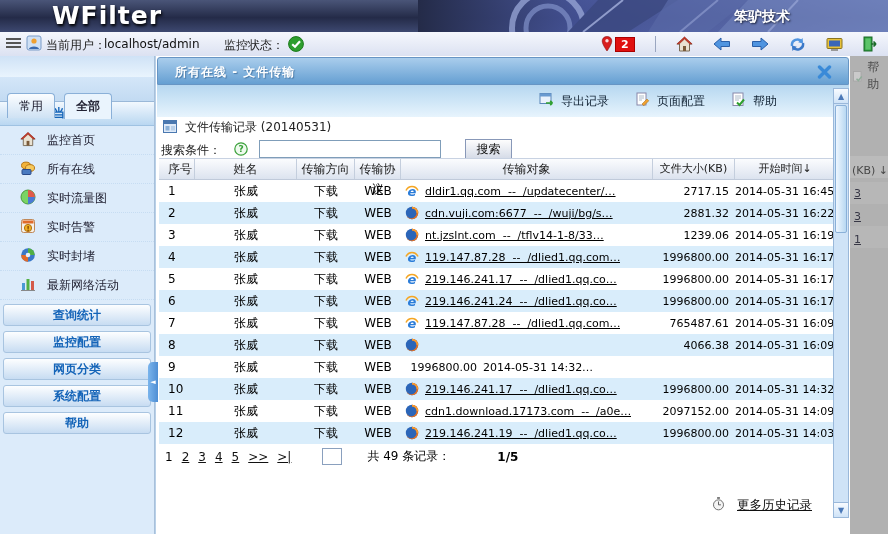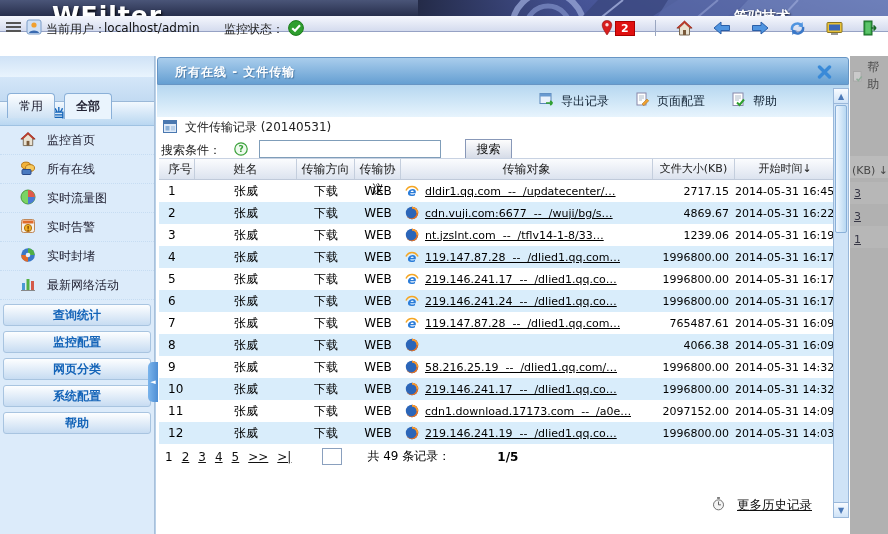--- a/index.html
+++ b/index.html
@@ -10,21 +10,21 @@
   
   .banner { position:absolute; top:0; left:0; width:888px; height:32px;
     background:linear-gradient(180deg,#4a5578 0%,#242b48 55%,#3d4870 100%); overflow:hidden; }
   .banner-art { position:absolute; right:0; top:0; }
   .logo { position:absolute; left:52px; top:0; font-size:25px; font-weight:bold; color:#fff;
     letter-spacing:1px; text-shadow:1px 2px 3px #000; line-height:32px; }
   .brand { position:absolute; right:98px; top:8px; color:#fff; font-size:14px; font-weight:bold;
     text-shadow:1px 1px 2px #1a2038; }
 
   
-  .statusbar { position:absolute; top:16px; left:0; width:888px; height:16px;
+  .statusbar { position:absolute; top:32px; left:0; width:888px; height:32px;
     background:linear-gradient(#f5f7fd,#d4dbee); border-bottom:1px solid #96a2c4; }
   .hamburger { position:absolute; left:6px; top:6px; width:15px; height:12px; cursor:pointer; }
   .hamburger i { display:block; height:2px; background:#555; margin-bottom:2px; }
   .sb-usericon { position:absolute; left:26px; top:3px; }
   .sb-label { position:absolute; top:5px; font-size:12px; color:#222; white-space:pre; }
   .lbl-user { left:46px; }
   .val-user { left:104px; color:#111; }
   .lbl-mon { left:224px; }
   .sb-check { position:absolute; left:288px; top:4px; }
   .sb-right { position:absolute; left:601px; top:3px; display:flex; align-items:center; gap:20px; height:18px; }
@@ -406,21 +406,21 @@
                 <span class="bicon">
 
                   <svg class="ff" width="14" height="14" viewBox="0 0 14 14">
                     <circle cx="7" cy="7" r="6.2" fill="#2b65b8"></circle>
                     <path d="M7 .8 A6.2 6.2 0 1 1 .8 7 A4.6 4.6 0 0 0 11.6 7 A4.6 4.6 0 0 0 7 2.4 Z" fill="#ef7119"></path>
                     <path d="M7 .8 A6.2 6.2 0 0 1 13.2 7 L11.6 7 A4.6 4.6 0 0 0 7 2.4 Z" fill="#f89b2e"></path>
                   </svg>
                 </span>
                 <a class="url">cdn.vuji.com:6677  --  /wuji/bg/s…</a>
               </span>
-              <span class="c-size">4869.67</span>
+              <span class="c-size">2881.32</span>
               <span class="c-time">2014-05-31 16:22…</span>
             </div>
 
             <div class="tr" data-b="firefox">
               <span class="c-no">3</span>
               <span class="c-name">张威</span>
               <span class="c-dir">下载</span>
               <span class="c-proto">WEB</span>
               <span class="c-target">
                 <span class="bicon">
@@ -530,31 +530,20 @@
               </span>
               <span class="c-size">4066.38</span>
               <span class="c-time">2014-05-31 16:09…</span>
             </div>
 
             <div class="tr" data-b="firefox">
               <span class="c-no">9</span>
               <span class="c-name">张威</span>
               <span class="c-dir">下载</span>
               <span class="c-proto">WEB</span>
-              <span class="c-target">
-                <span class="bicon">
-
-                  <svg class="ff" width="14" height="14" viewBox="0 0 14 14">
-                    <circle cx="7" cy="7" r="6.2" fill="#2b65b8"></circle>
-                    <path d="M7 .8 A6.2 6.2 0 1 1 .8 7 A4.6 4.6 0 0 0 11.6 7 A4.6 4.6 0 0 0 7 2.4 Z" fill="#ef7119"></path>
-                    <path d="M7 .8 A6.2 6.2 0 0 1 13.2 7 L11.6 7 A4.6 4.6 0 0 0 7 2.4 Z" fill="#f89b2e"></path>
-                  </svg>
-                </span>
-                <a class="url">58.216.25.19  --  /dlied1.qq.com/…</a>
-              </span>
               <span class="c-size">1996800.00</span>
               <span class="c-time">2014-05-31 14:32…</span>
             </div>
 
             <div class="tr" data-b="firefox">
               <span class="c-no">10</span>
               <span class="c-name">张威</span>
               <span class="c-dir">下载</span>
               <span class="c-proto">WEB</span>
               <span class="c-target">

